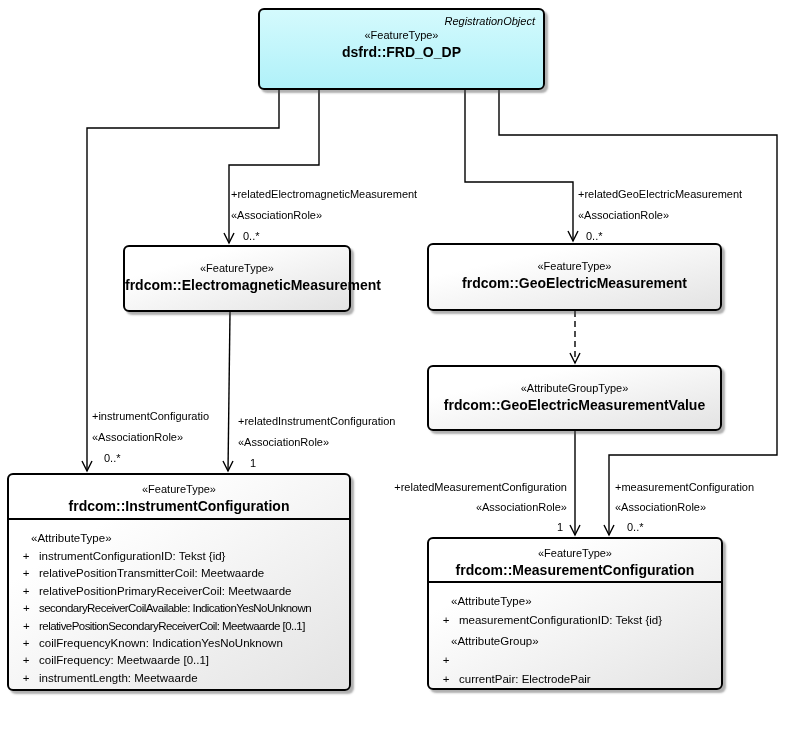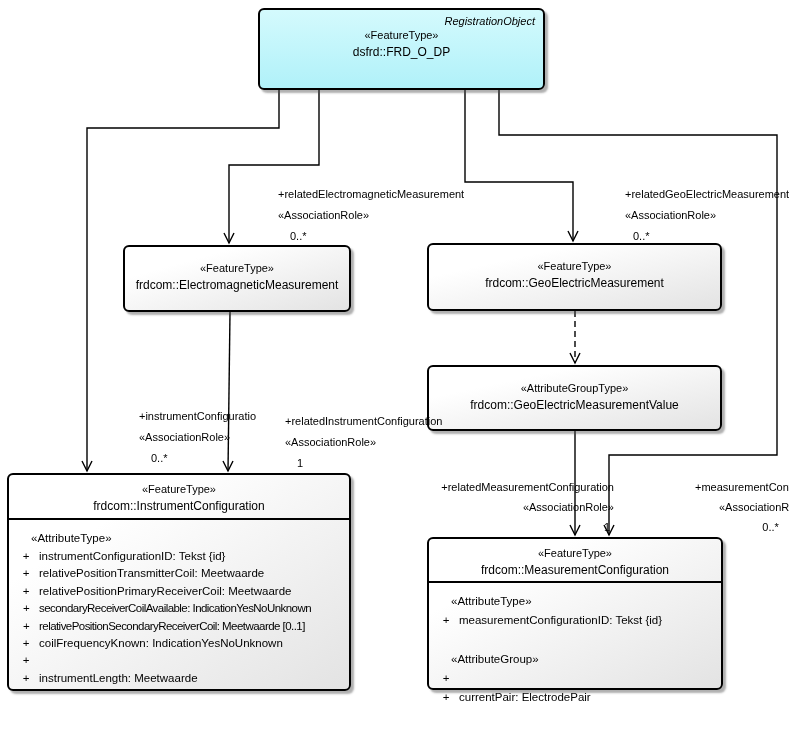--- a/index.html
+++ b/index.html
@@ -15,34 +15,34 @@
   .uml-class{
     position:absolute;z-index:2;box-sizing:border-box;
     border:2px solid #000;border-radius:6px;
     background:linear-gradient(to bottom right,#ffffff 25%,#e3e3e3);
     box-shadow:3px 3px 2px rgba(80,80,80,0.45);
   }
   .uml-class.cyan{background:linear-gradient(to bottom,#d4fafd,#b0f1f9);}
   .tagline{font-size:11px;font-style:italic;text-align:right;padding:5px 8px 0 0;}
   .head-center{text-align:center;}
   .stereo{font-size:11px;line-height:16px;}
-  .cname{font-size:12px;font-weight:normal;line-height:18px;}
+  .cname{font-size:14px;font-weight:bold;line-height:18px;}
   .top-pad14{padding-top:13px;}
   .compartment-head{border-bottom:2px solid #000;}
   .instr-head{height:45px;box-sizing:border-box;padding-top:6px;}
   .meas-head{height:44px;box-sizing:border-box;padding-top:6px;}
   .class-body{padding:8px 20px 0 4px;font-size:11.5px;}
   .attr-header{padding-left:18px;line-height:20px;font-size:11.5px;}
   .attr-row{display:flex;line-height:17.4px;white-space:nowrap;}
   .meas .attr-row{line-height:19px;}
   .attr-row .vis{width:26px;flex:0 0 26px;text-align:center;}
   .attr-row.tight{letter-spacing:-0.55px;}
-  .gap-top{margin-top:19px;}
-
-  .assoc-label{position:absolute;z-index:3;font-size:11px;line-height:21px;white-space:nowrap;padding-left:47px;}
+  .gap-top{margin-top:1px;}
+
+  .assoc-label{position:absolute;z-index:3;font-size:11px;line-height:21px;white-space:nowrap;}
   .assoc-label.rightalign{text-align:right;}
   .assoc-label .mult{display:block;}
   .ml12{padding-left:12px;}
   .ml8{padding-left:8px;}
   .mr4{padding-right:4px;}
   .lh20{line-height:20px;}
 </style>
 </head>
 <body>
 
@@ -128,20 +128,21 @@
       <div class="attr-row tight">
         <span class="vis">+</span>
         <span>relativePositionSecondaryReceiverCoil: Meetwaarde [0..1]</span>
       </div>
       <div class="attr-row">
         <span class="vis">+</span>
         <span>coilFrequencyKnown: IndicationYesNoUnknown</span>
       </div>
       <div class="attr-row">
         <span class="vis">+</span>
+        <span>coilFrequency: Meetwaarde [0..1]</span>
       </div>
       <div class="attr-row">
         <span class="vis">+</span>
         <span>instrumentLength: Meetwaarde</span>
       </div>
     </div>
   </div>
 
   <div class="uml-class meas" style="left:427px;top:537px;width:296px;height:153px;">
     <div class="compartment-head head-center meas-head">
@@ -188,19 +189,19 @@
     <span>«AssociationRole»</span>
     <span class="mult ml12">1</span>
   </div>
 
   <div class="assoc-label rightalign lh20" style="left:370px;top:477px;width:197px;">
     <span>+relatedMeasurementConfiguration</span><br>
     <span>«AssociationRole»</span>
     <span class="mult mr4">1</span>
   </div>
 
-  <div class="assoc-label lh20" style="left:648px;top:477px;text-align:center;">
+  <div class="assoc-label lh20" style="left:615px;top:477px;">
     <span>+measurementConfiguration</span><br>
     <span>«AssociationRole»</span>
     <span class="mult ml12">0..*</span>
   </div>
 
 </div>
 
 </body></html>

